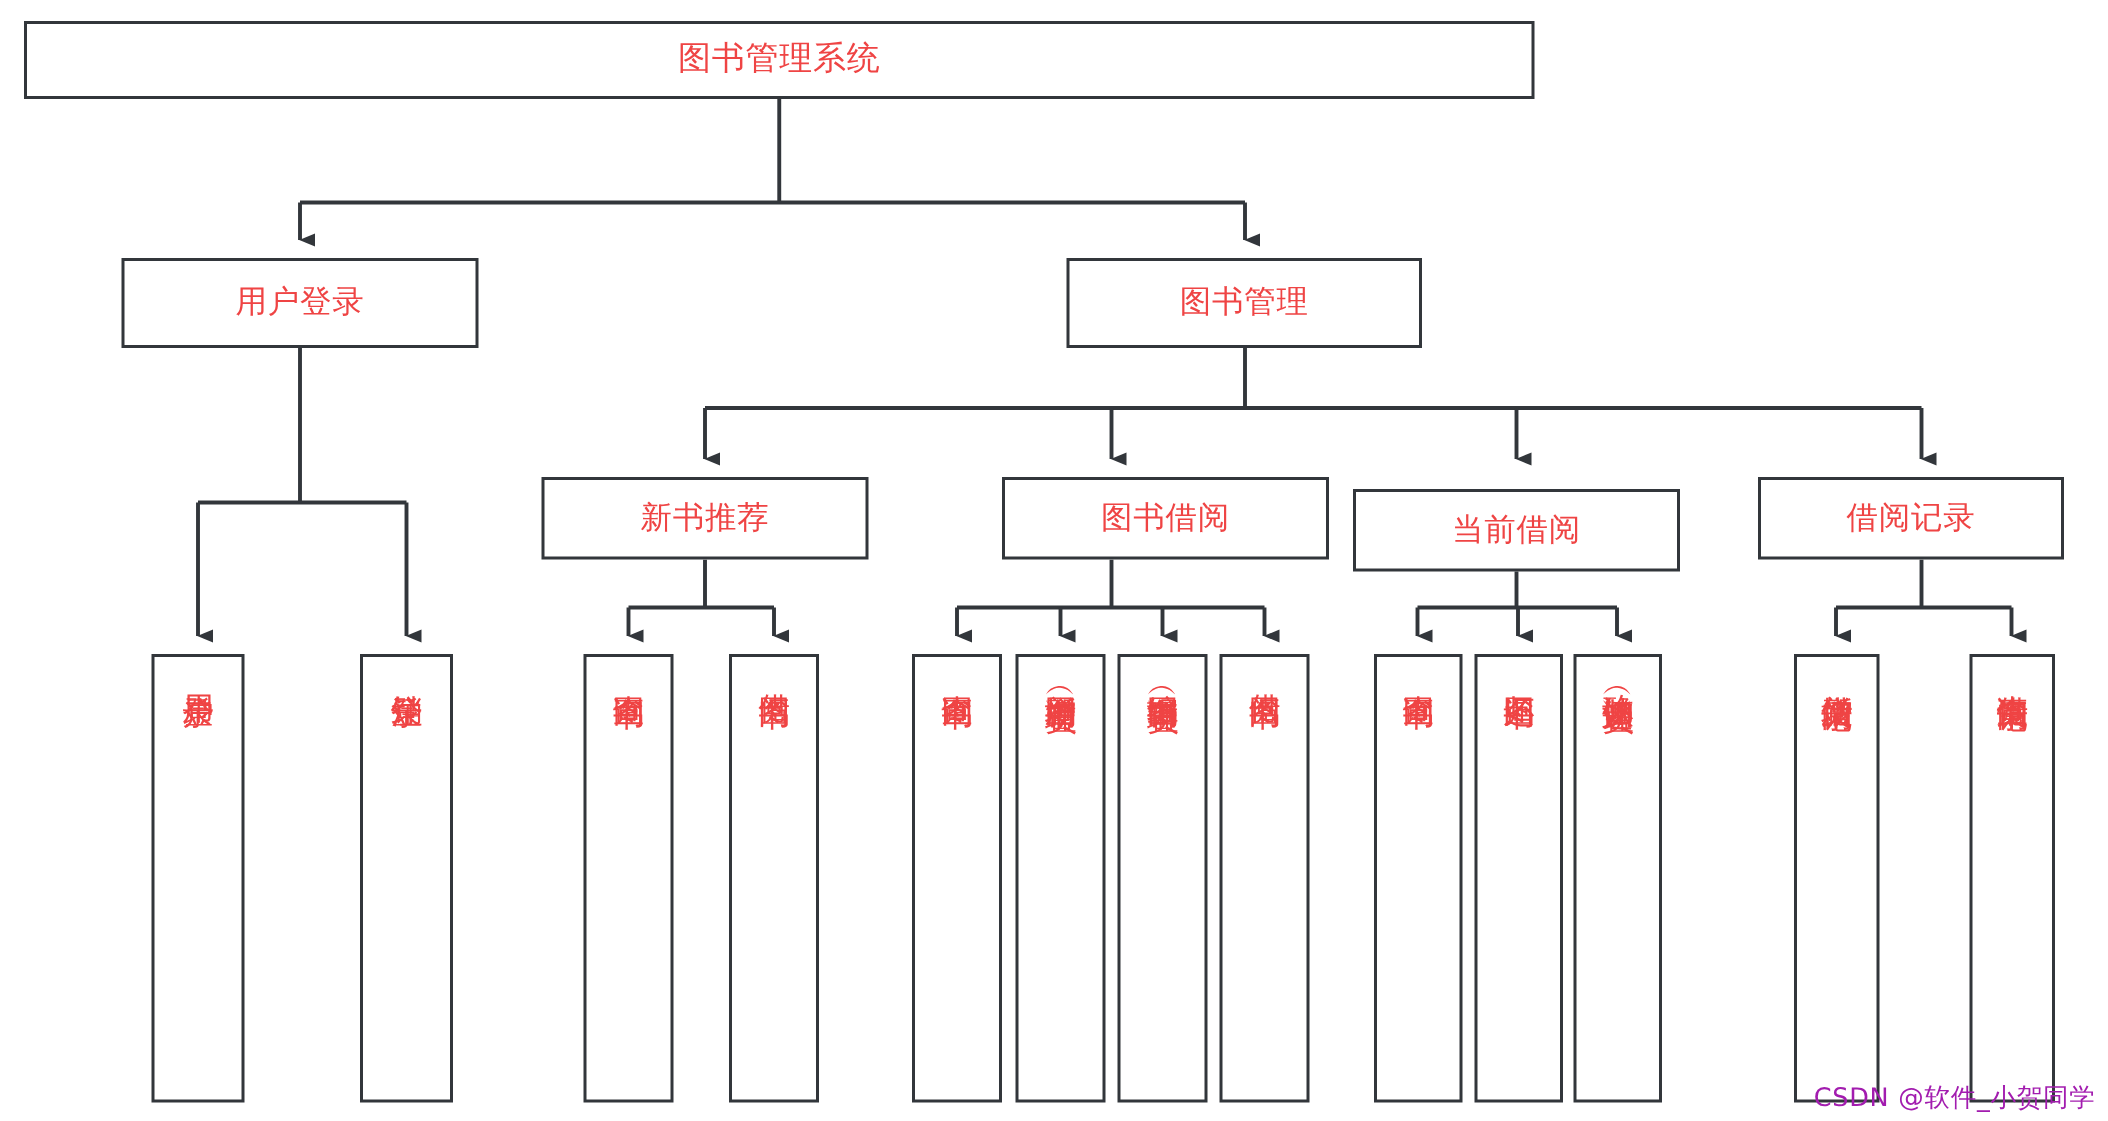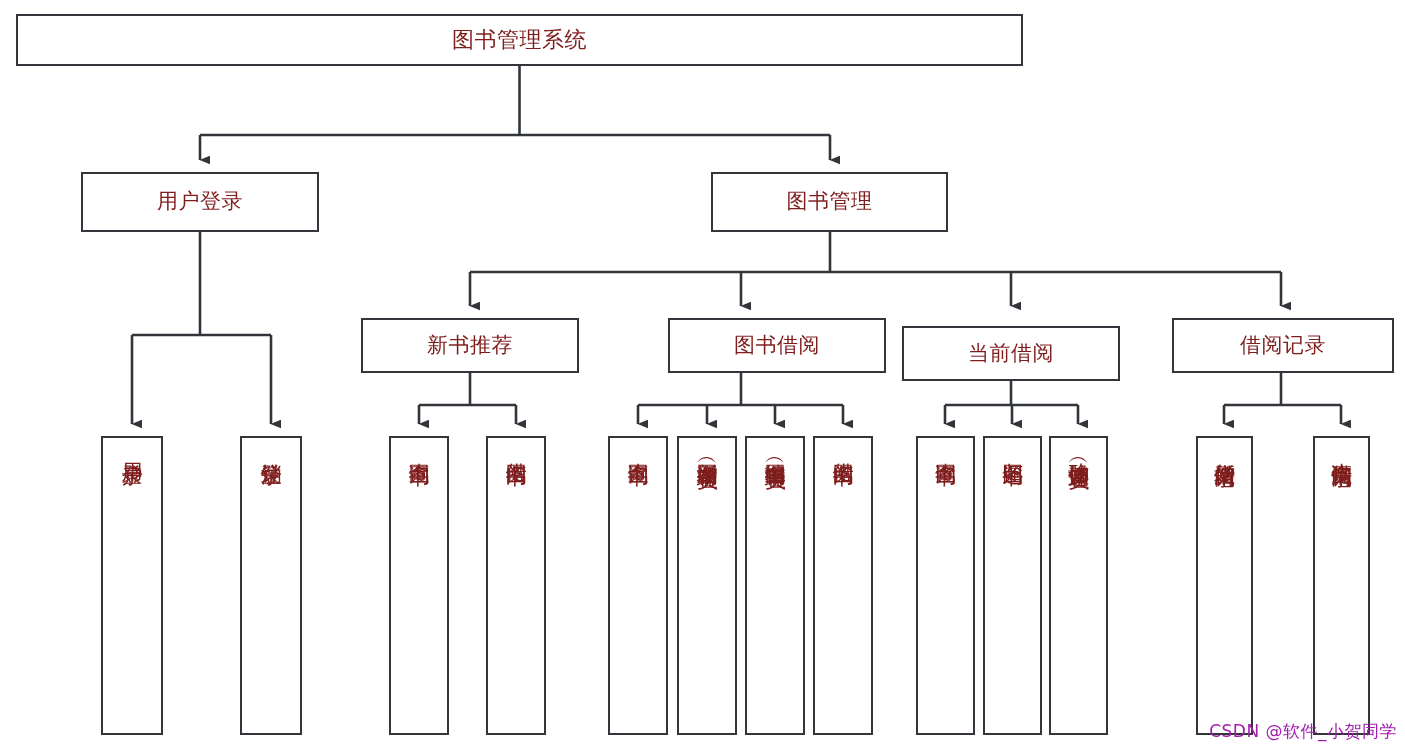--- a/index.html
+++ b/index.html
@@ -26,21 +26,21 @@
     pointer-events: none;
   }
   .node {
     position: absolute;
     box-sizing: border-box;
     background: #ffffff;
     border: 2px solid #32363b;
     display: flex;
     align-items: center;
     justify-content: center;
-    color: #7f1d1d;
+    color: #ef4444;
   }
   .node .label {
     display: block;
     text-align: center;
     line-height: 1.12;
     letter-spacing: 0.5px;
   }
   .node.horizontal .label {
     writing-mode: horizontal-tb;
     font-size: 21px;
@@ -136,21 +136,21 @@
 
   <div class="node horizontal" style="left:711px; top:172px; width:237px; height:60px;">
     <span class="label">图书管理</span>
   </div>
   <div class="node horizontal" style="left:632px; top:318px; width:218px; height:55px;margin-left:36px;">
     <span class="label">图书借阅</span>
   </div>
   <div class="node horizontal" style="left:902px; top:326px; width:218px; height:55px;">
     <span class="label">当前借阅</span>
   </div>
-  <div class="node horizontal" style="left:1172px; top:318px; width:222px; height:55px;">
+  <div class="node horizontal" style="left:1172px; top:318px; width:204px; height:55px;">
     <span class="label">借阅记录</span>
   </div>
 
   <div class="node vertical" style="left:101px; top:436px; width:62px; height:299px;">
     <span class="label">用户登录</span>
   </div>
   <div class="node vertical" style="left:240px; top:436px; width:62px; height:299px;">
     <span class="label">注销登录</span>
   </div>
 

